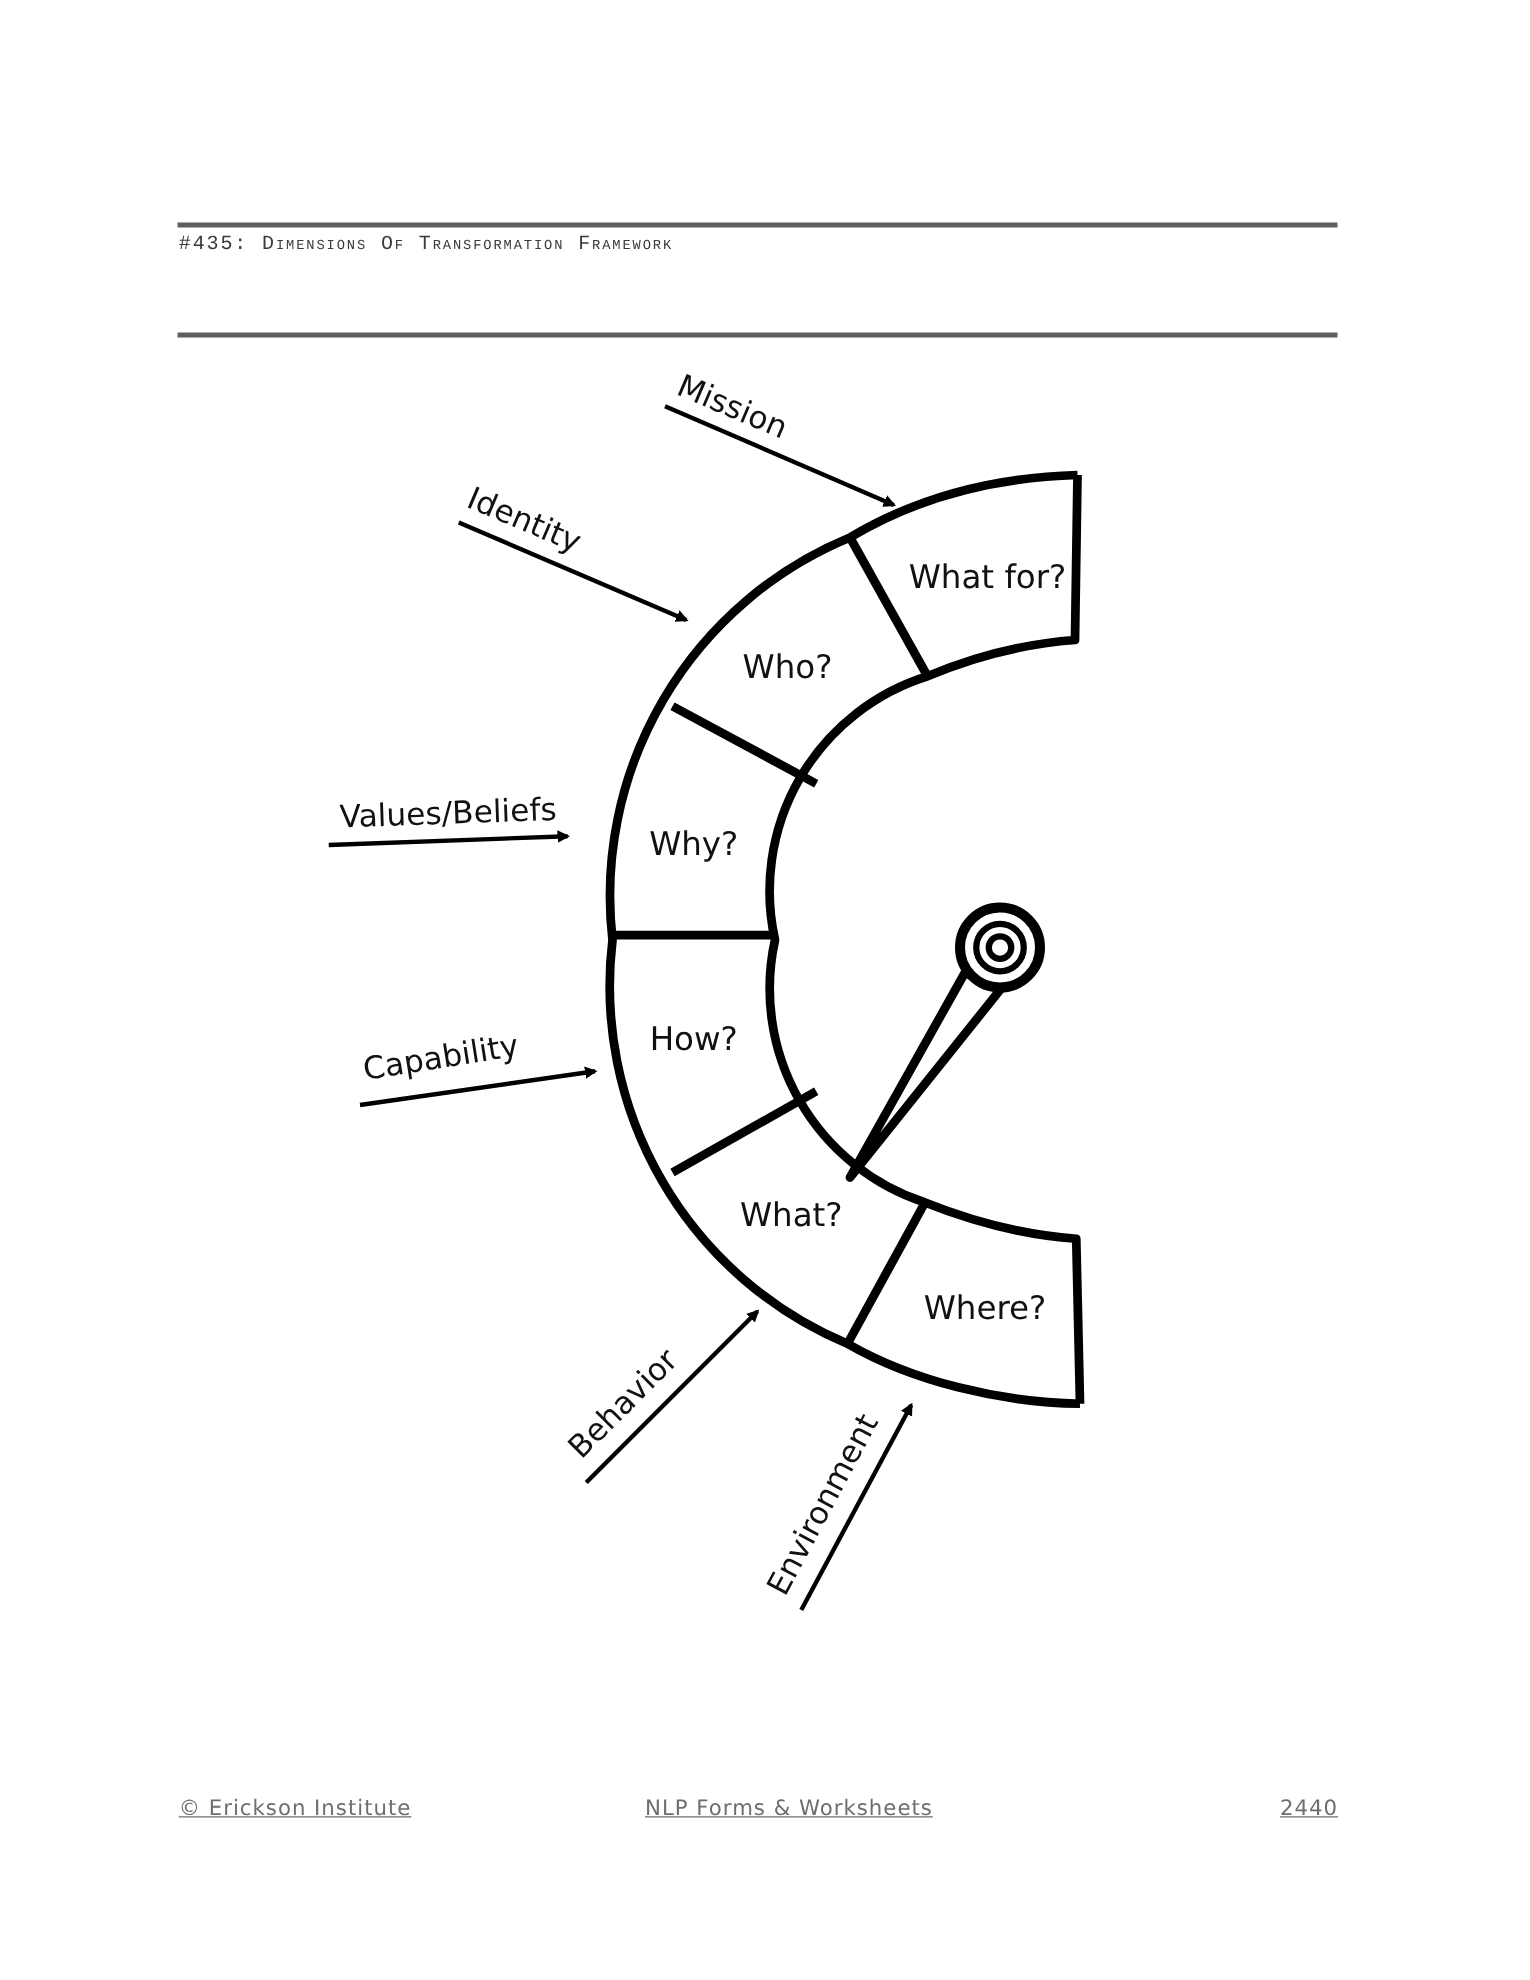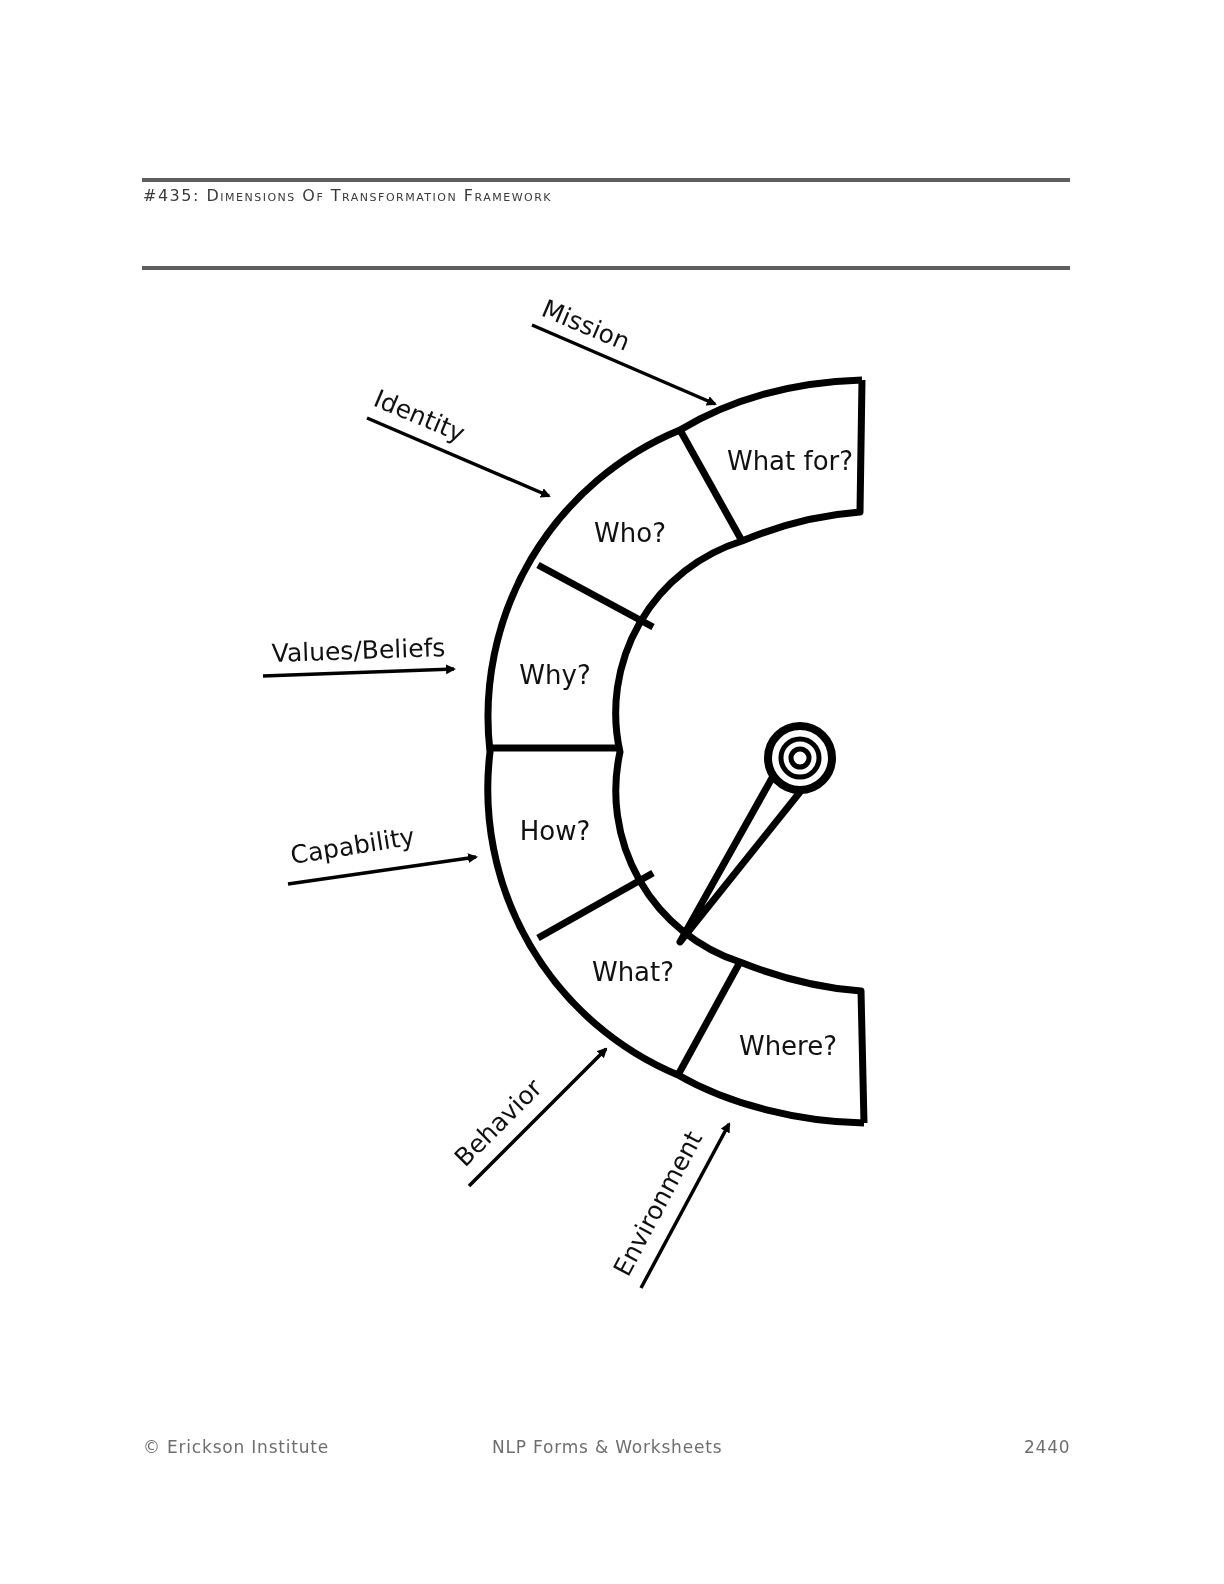--- a/index.html
+++ b/index.html
@@ -1,19 +1,19 @@
 <!DOCTYPE html>
 <html><head>
 <meta charset="utf-8">
 <style>
   html, body { margin:0; padding:0; background:#ffffff; }
   body { width:1224px; height:1584px; position:relative; overflow:hidden; font-family:"DejaVu Sans", sans-serif; }
   .rule { position:absolute; left:142px; width:928px; height:4px; background:#5e5e5e; }
-  .title { position:absolute; left:143px; top:186px; font-size:16px; color:#3a3a3a; letter-spacing:1.5px; font-variant:small-caps; white-space:nowrap; }
-  .footer { position:absolute; top:1437px; font-size:17px; color:#6e6e6e; letter-spacing:0.8px; white-space:nowrap; }
+  .title { position:absolute; left:143px; top:186px; font-size:16px; color:#3a3a3a; letter-spacing:1.5px; font-variant:small-caps; white-space:nowrap;font-family:Liberation Mono, monospace; }
+  .footer { position:absolute; top:1437px; font-size:17px; color:#6e6e6e; letter-spacing:0.8px; white-space:nowrap;text-decoration:underline; }
   svg { position:absolute; left:0; top:0; }
   svg text { font-family:"DejaVu Sans", sans-serif; fill:#111; }
 </style>
 </head>
 <body>
 
 <div class="rule" style="top:178px;"></div>
 <div class="title">#435: Dimensions Of Transformation Framework</div>
 <div class="rule" style="top:266px;"></div>
 
@@ -61,14 +61,14 @@
 
   <text font-size="25" transform="translate(540,315) rotate(23)">Mission</text>
   <text font-size="25" transform="translate(372,405) rotate(23)">Identity</text>
   <text font-size="25" transform="translate(272,662) rotate(-2)">Values/Beliefs</text>
   <text font-size="25" transform="translate(292,864) rotate(-9)">Capability</text>
   <text font-size="25" transform="translate(465,1168) rotate(-45)">Behavior</text>
   <text font-size="25" transform="translate(628,1278) rotate(-62)">Environment</text>
 </svg>
 
 <div class="footer" style="left:143px;">© Erickson Institute</div>
-<div class="footer" style="left:492px;">NLP Forms &amp; Worksheets</div>
+<div class="footer" style="left:516px;">NLP Forms &amp; Worksheets</div>
 <div class="footer" style="left:1024px;">2440</div>
 
 </body></html>

